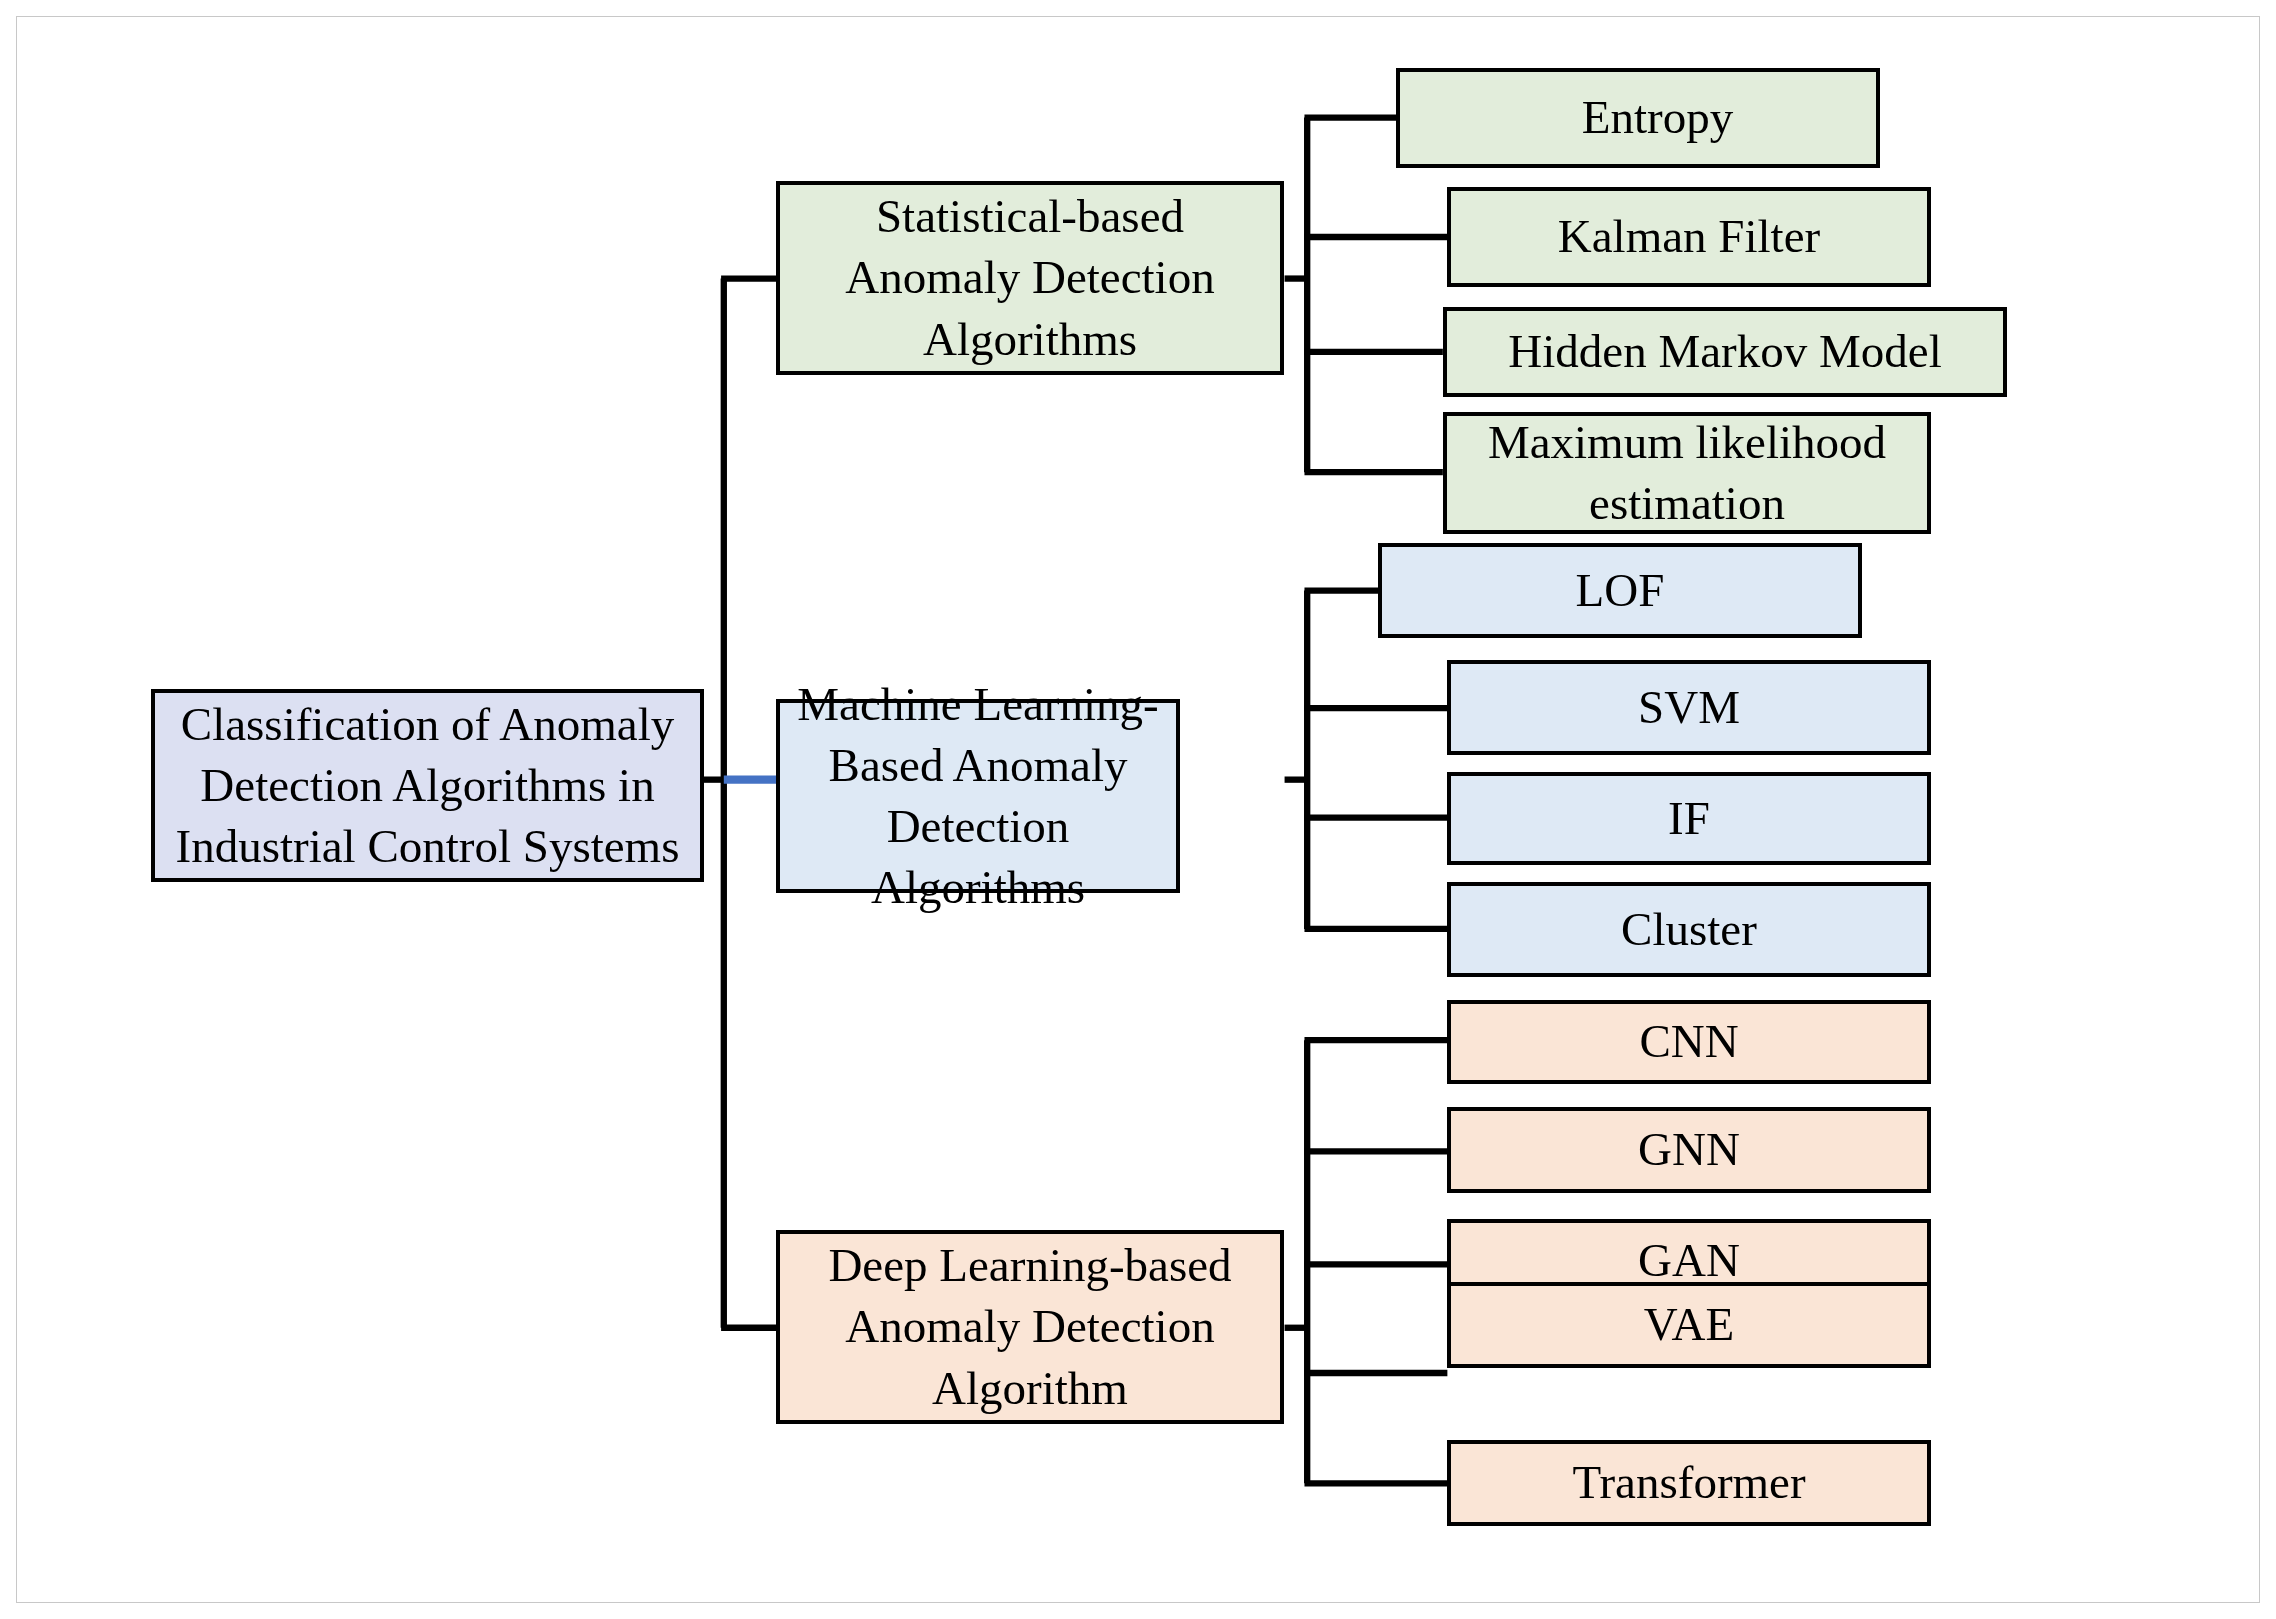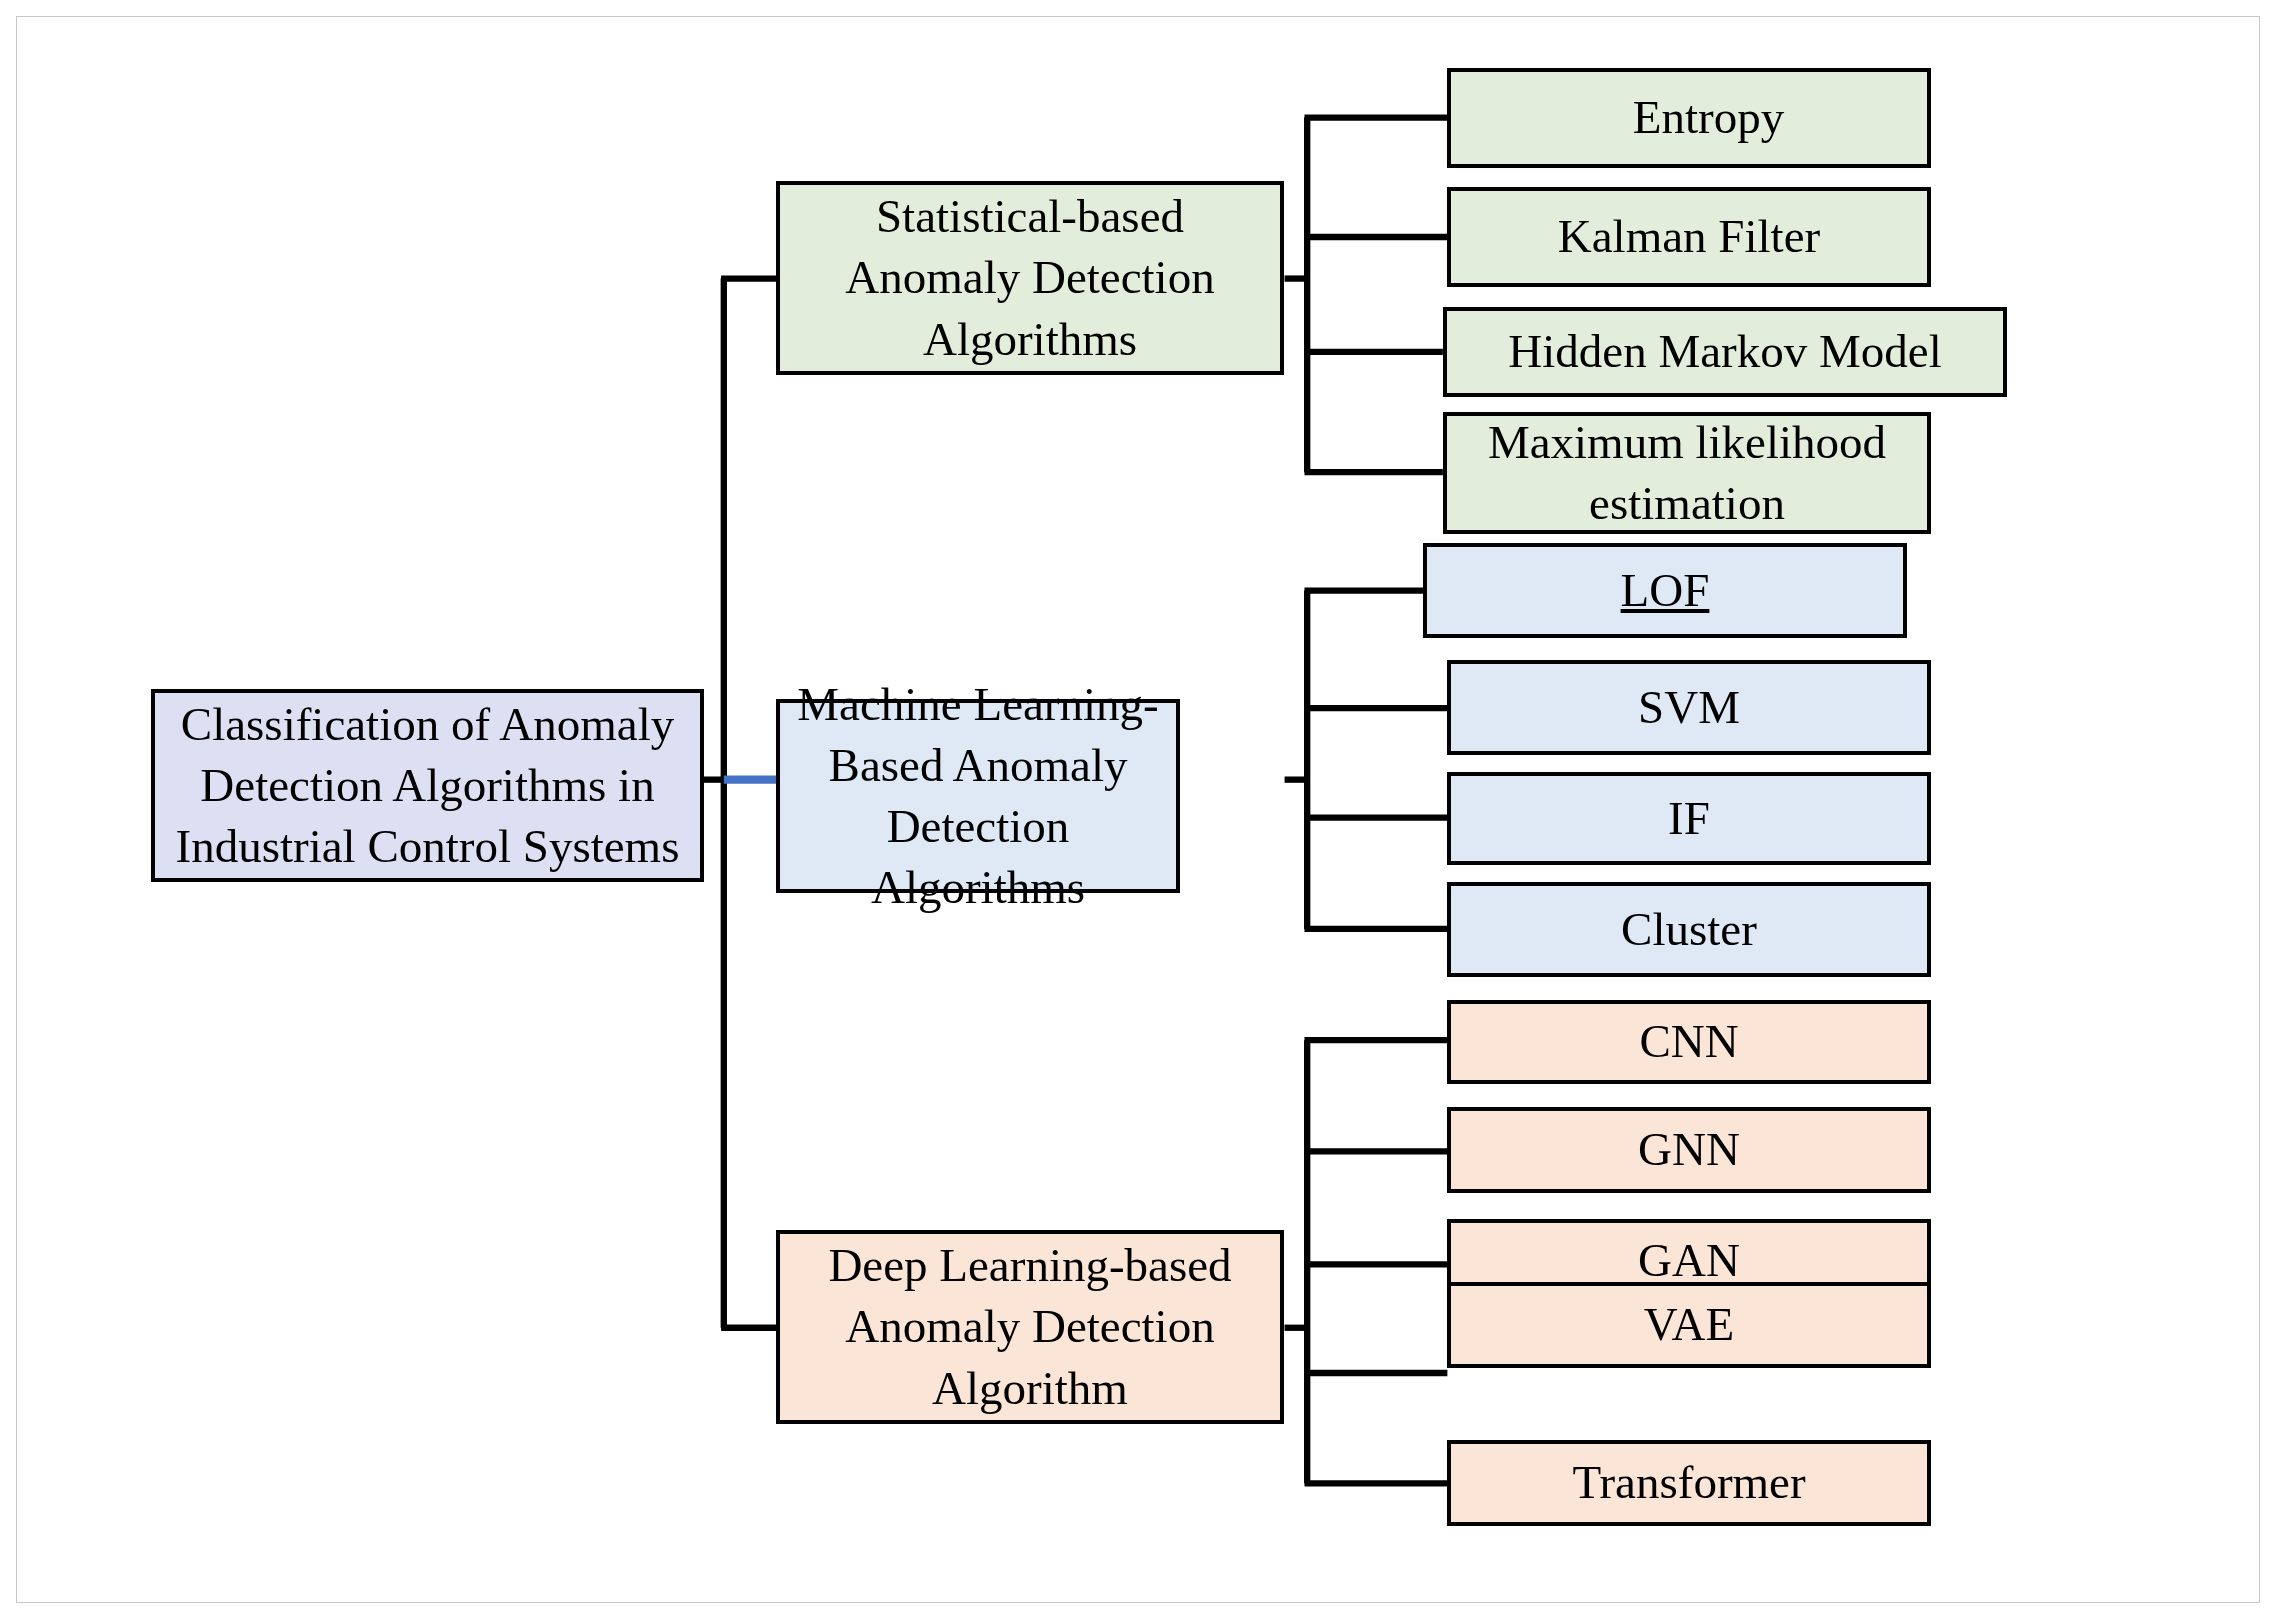--- a/index.html
+++ b/index.html
@@ -124,37 +124,37 @@
   </div>
 
   <div class="node group ml" style="left:776px; top:699px; width:404px; height:194px;">
     <span>Machine Learning-Based Anomaly Detection Algorithms</span>
   </div>
 
   <div class="node group dl" style="left:776px; top:1230px; width:508px; height:194px;">
     <span>Deep Learning-based Anomaly Detection Algorithm</span>
   </div>
 
-  <div class="node leaf stat" style="left:1447px; top:68px; width:484px; height:100px;padding-left:48px;">
+  <div class="node leaf stat" style="left:1396px; top:68px; width:484px; height:100px;padding-left:48px;">
     <span>Entropy</span>
   </div>
 
   <div class="node leaf stat" style="left:1447px; top:187px; width:484px; height:100px;">
     <span>Kalman Filter</span>
   </div>
 
   <div class="node leaf stat" style="left:1443px; top:307px; width:564px; height:90px;">
     <span>Hidden Markov Model</span>
   </div>
 
   <div class="node leaf stat" style="left:1443px; top:412px; width:488px; height:122px;">
     <span>Maximum likelihood estimation</span>
   </div>
 
-  <div class="node leaf ml" style="left:1423px; top:543px; width:484px; height:95px;text-decoration:underline;">
+  <div class="node leaf ml" style="left:1378px; top:543px; width:484px; height:95px;">
     <span>LOF</span>
   </div>
 
   <div class="node leaf ml" style="left:1447px; top:660px; width:484px; height:95px;">
     <span>SVM</span>
   </div>
 
   <div class="node leaf ml" style="left:1447px; top:772px; width:484px; height:93px;">
     <span>IF</span>
   </div>

